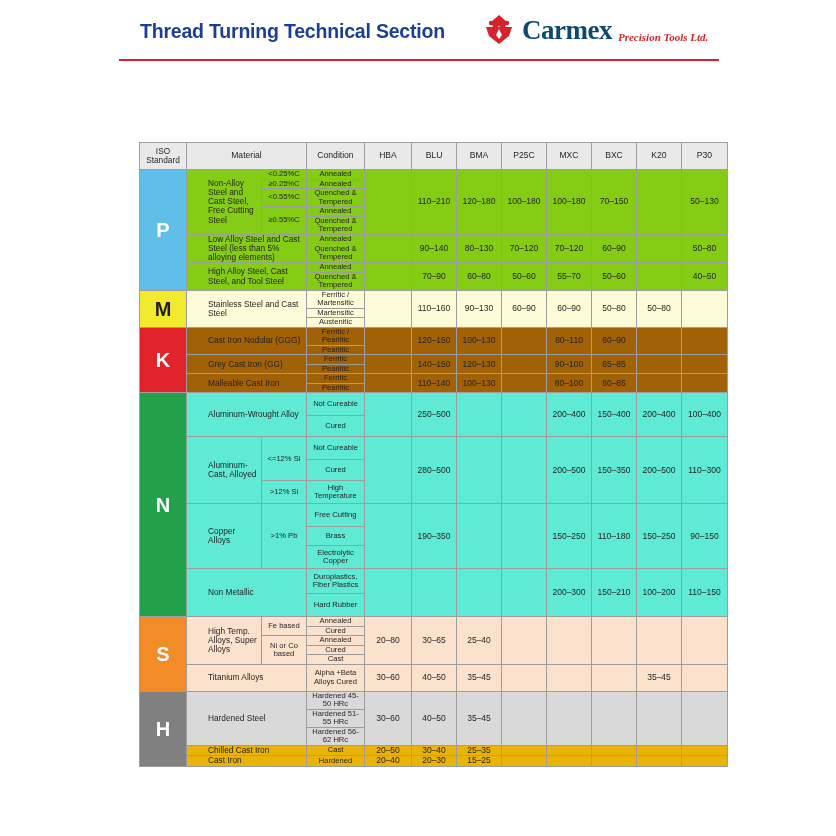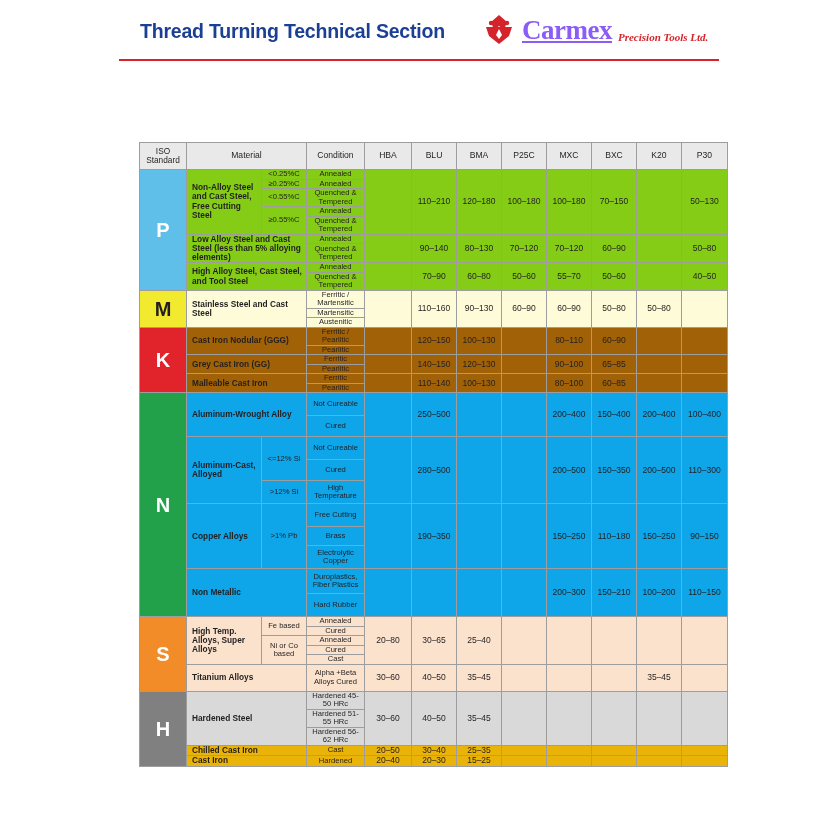--- a/index.html
+++ b/index.html
@@ -20,24 +20,23 @@
     position:absolute;left:140px;top:20px;
     font-size:19.5px;font-weight:bold;color:#1b3f94;
     letter-spacing:-0.2px;
   }
   .brand{
     position:absolute;left:482px;top:14px;
     display:flex;align-items:center;gap:6px;
   }
   .brand-mark{width:34px;height:32px;position:relative;}
   .brand-name{
-    font-size:27px;font-weight:bold;color:#8b5cf6;
+    font-size:27px;font-weight:bold;color:#0c4a6e;
     font-family:"Liberation Serif", serif;letter-spacing:-0.5px;
     line-height:1;
-    text-decoration:underline;
   }
   .brand-sub{
     font-size:11px;font-style:italic;font-weight:bold;color:#d5232b;
     font-family:"Liberation Serif", serif;
     align-self:flex-end;margin-bottom:3px;
   }
   .header-rule{
     position:absolute;left:119px;top:59px;width:600px;height:2px;
     background:#d5232b;
   }
@@ -58,36 +57,36 @@
     padding:0 2px;
     text-align:center;
     vertical-align:middle;
     line-height:1.12;
     color:#231f20;
     font-weight:normal;
   }
   .hdr{background:#e9e9e9;font-size:8.6px;font-weight:normal;height:26px;}
   .hdr.iso{font-size:8.3px;}
   .grp{font-size:20px;font-weight:bold;color:#ffffff;}
-  .matname{text-align:left;padding-left:5px;font-size:8.3px;font-weight:bold;}
+  .matname{text-align:left;padding-left:21px;font-size:8.3px;}
   .cond{font-size:7.6px;}
   .val{font-size:8.5px;}
 
   
   .g-p{background:#5fbfe8;}
   .g-m{background:#f2ea2f;color:#231f20 !important;}
   .g-k{background:#e1232c;}
   .g-n{background:#22a04a;}
   .g-s{background:#f28c28;}
   .g-h{background:#808080;}
 
   .r-p{background:#84cc16;}
   .r-m{background:#fdfbd8;}
   .r-k{background:#a16207;}
-  .r-n{background:#0ea5e9;}
+  .r-n{background:#5eead4;}
   .r-s{background:#fbe2cd;}
   .r-h{background:#d9d9d9;}
   .r-white{background:#eab308;}
 </style>
 </head>
 <body>
 
 <div class="page">
 
   <div class="header">

